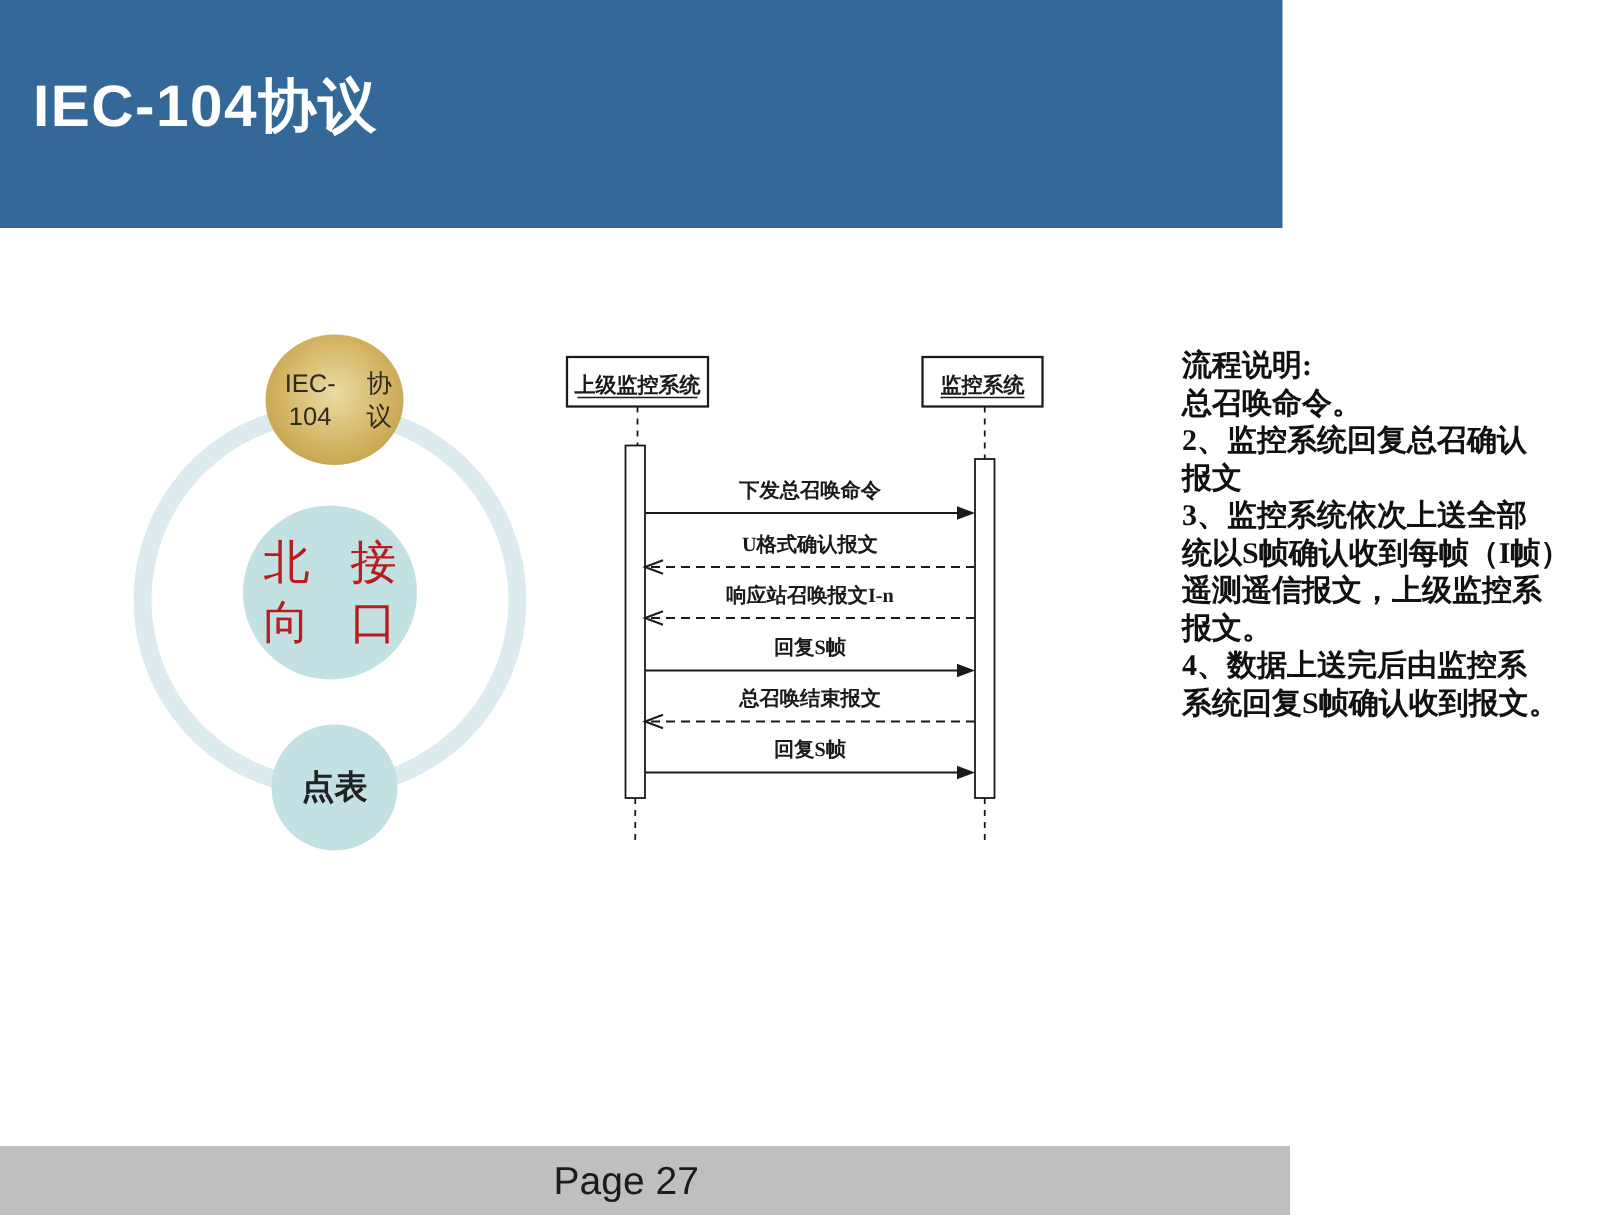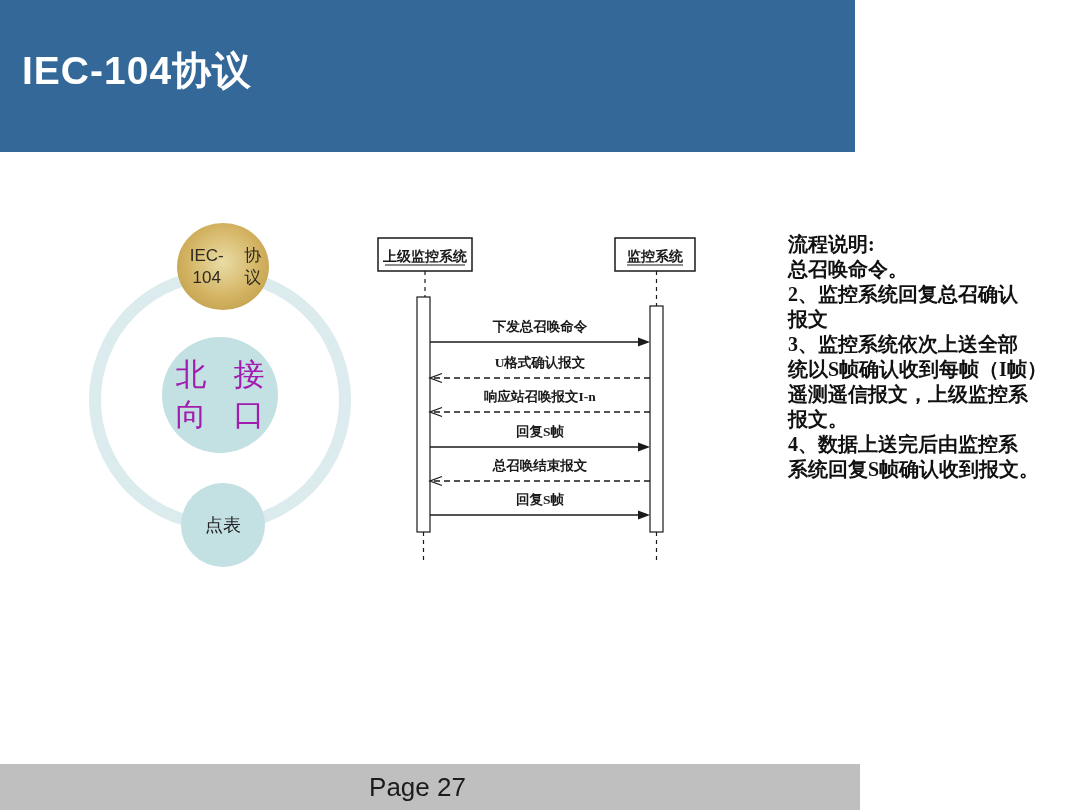--- a/index.html
+++ b/index.html
@@ -13,24 +13,24 @@
 
   
   .ring{position:absolute;left:89px;top:269px;width:262px;height:262px;border-radius:50%;
         border:12px solid #dcebee;box-sizing:border-box;}
   .circle{position:absolute;border-radius:50%;display:flex;flex-direction:row;
           align-items:center;justify-content:center;text-align:center;}
   .circle-gold{left:177px;top:223px;width:92px;height:87px;
         background:radial-gradient(circle at 50% 45%, #e9dca4 0%, #d3b362 55%, #b5923d 100%);
         color:#2e2a1f;font-size:17px;line-height:1.25;font-family:"Liberation Sans",sans-serif;}
   .circle-center{left:162px;top:337px;width:116px;height:116px;background:#c3e0e3;
-        color:#a21caf;font-size:31px;line-height:1.28;font-weight:500;
+        color:#b91c1c;font-size:31px;line-height:1.28;font-weight:500;
         font-family:"Liberation Serif","DejaVu Serif",serif;}
   .circle-bottom{left:181px;top:483px;width:84px;height:84px;background:#c3e0e3;
-        color:#222;font-size:18px;font-weight:400;
+        color:#222;font-size:22px;font-weight:700;
         font-family:"Liberation Serif","DejaVu Serif",serif;}
 
   
   .seq{position:absolute;left:373px;top:230px;width:335px;height:385px;}
   .seq text{font-family:"Liberation Serif","DejaVu Serif",serif;fill:#1a1a1a;}
   .seq .actor-label{font-size:14px;font-weight:600;}
   .seq .msg-label{font-size:13.5px;font-weight:600;}
   .caption{position:absolute;left:373px;top:594px;width:335px;text-align:center;
            font-size:17px;font-weight:bold;color:#1a1a1a;
            font-family:"Liberation Sans",sans-serif;letter-spacing:0.5px;}

